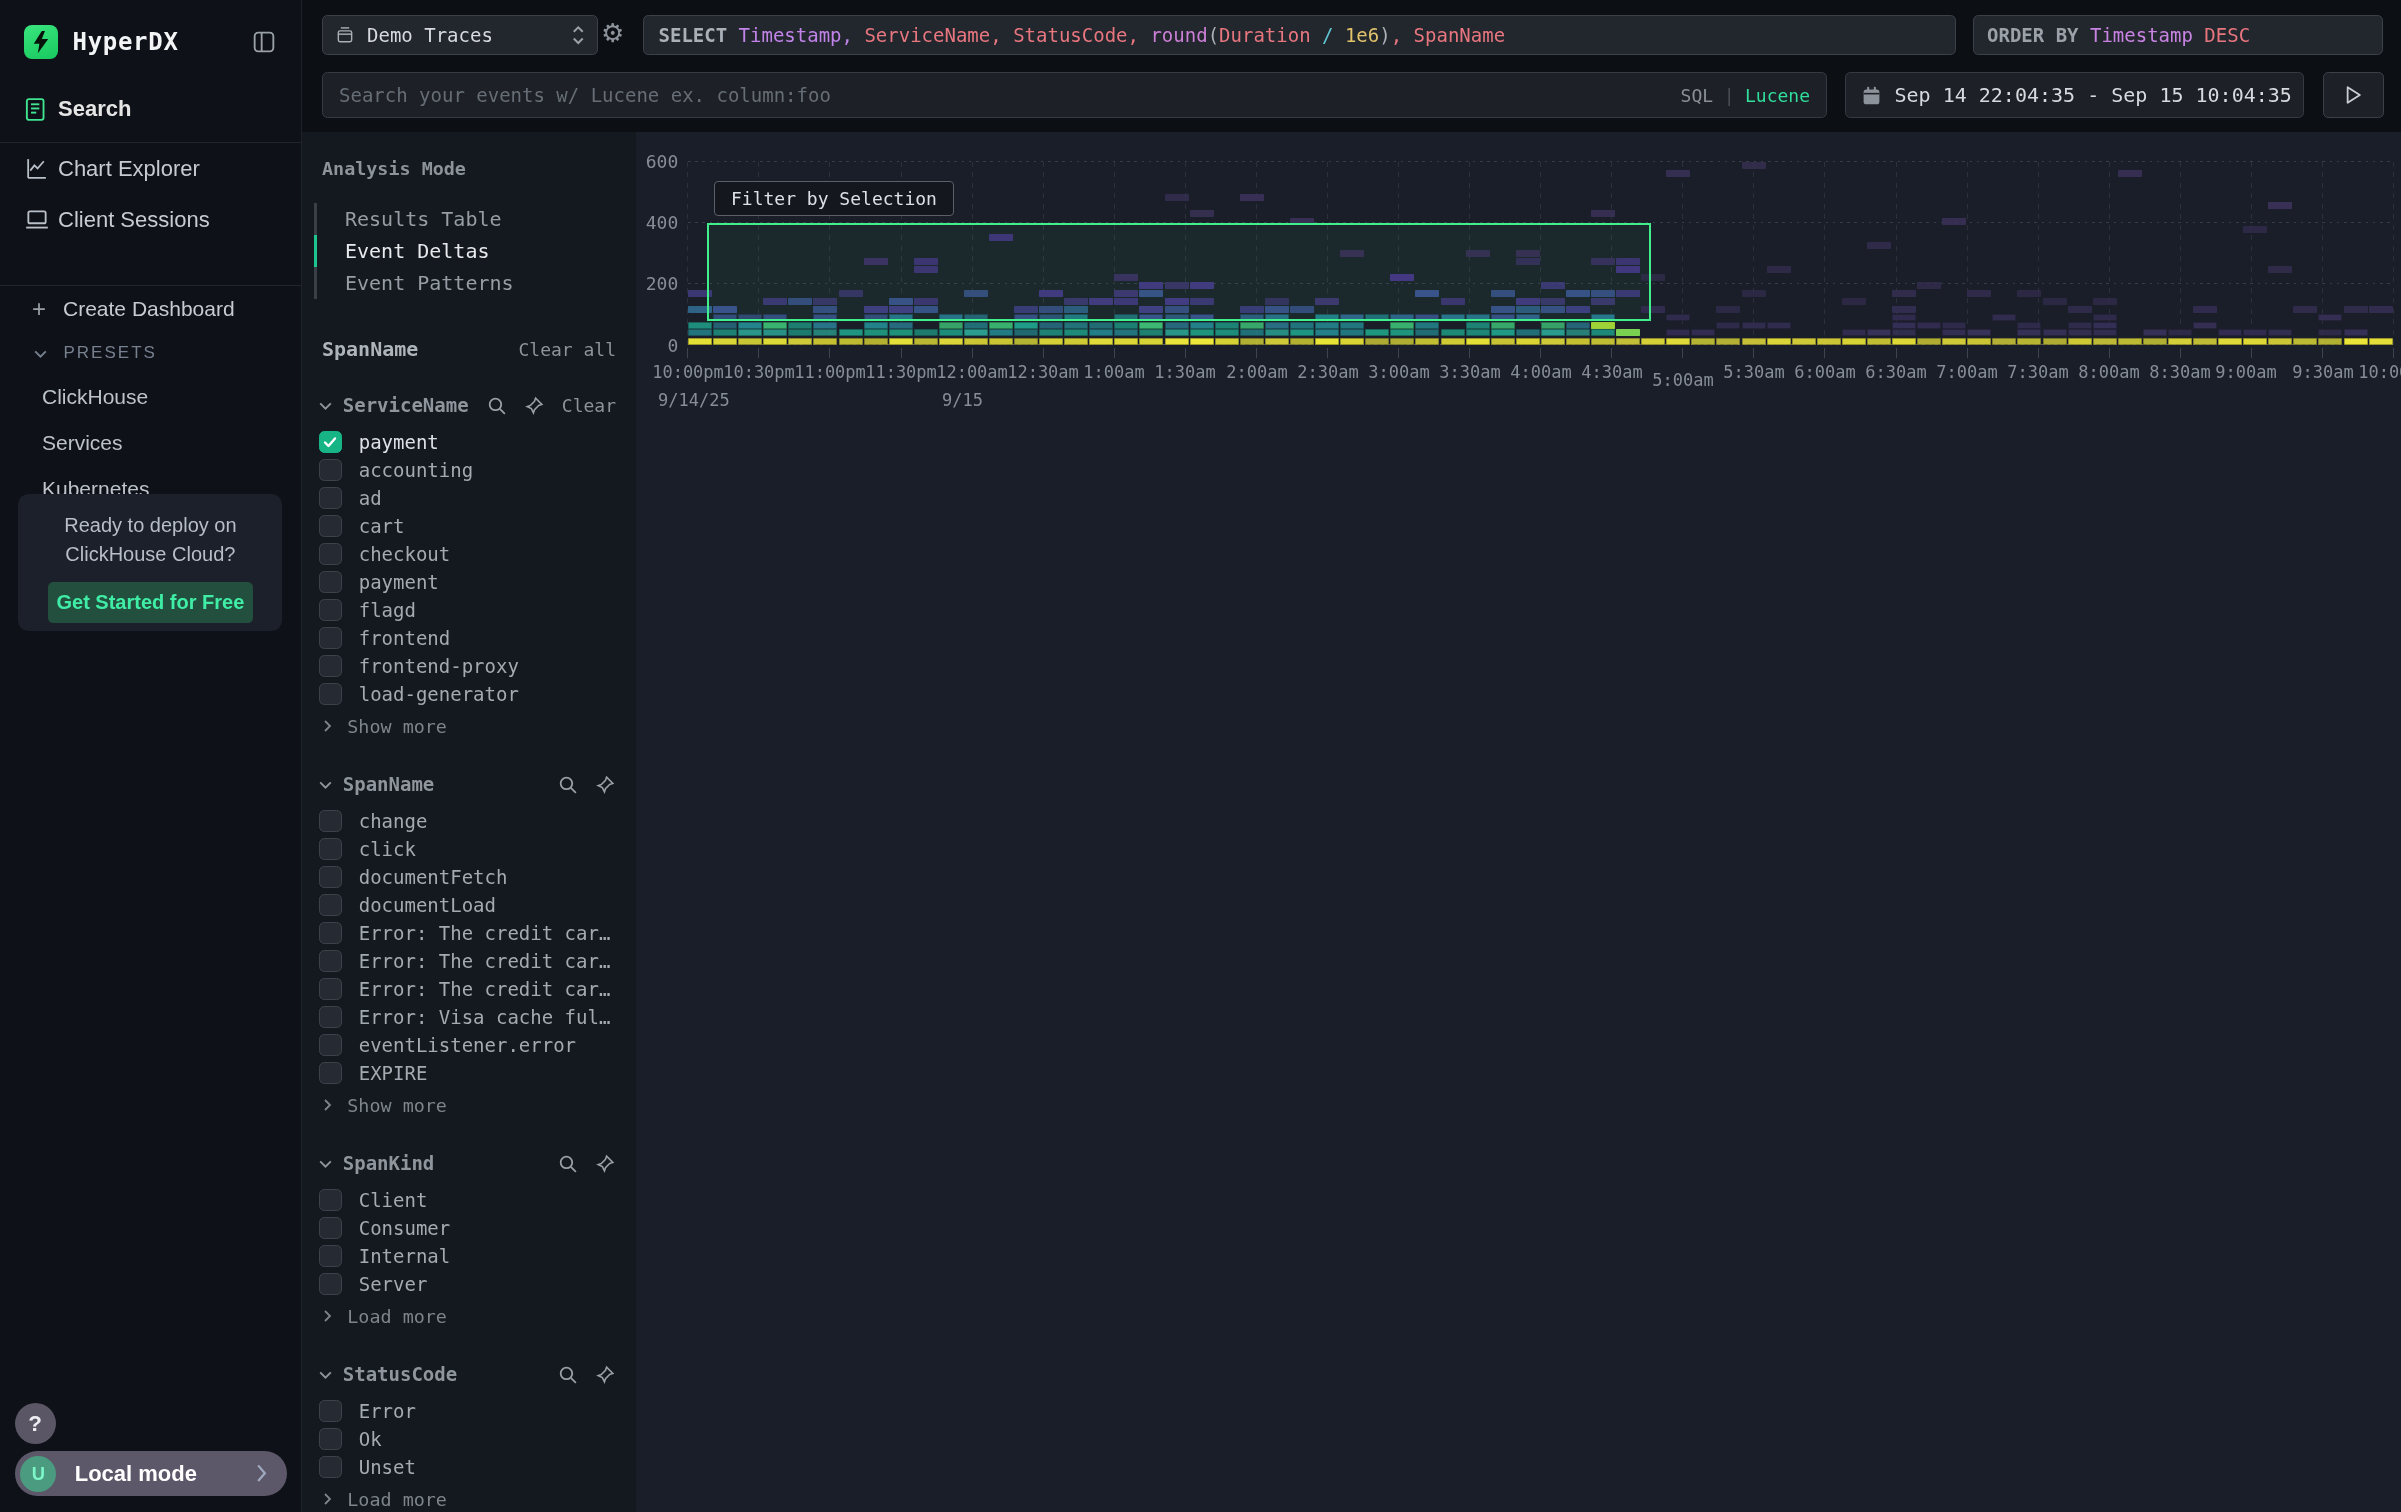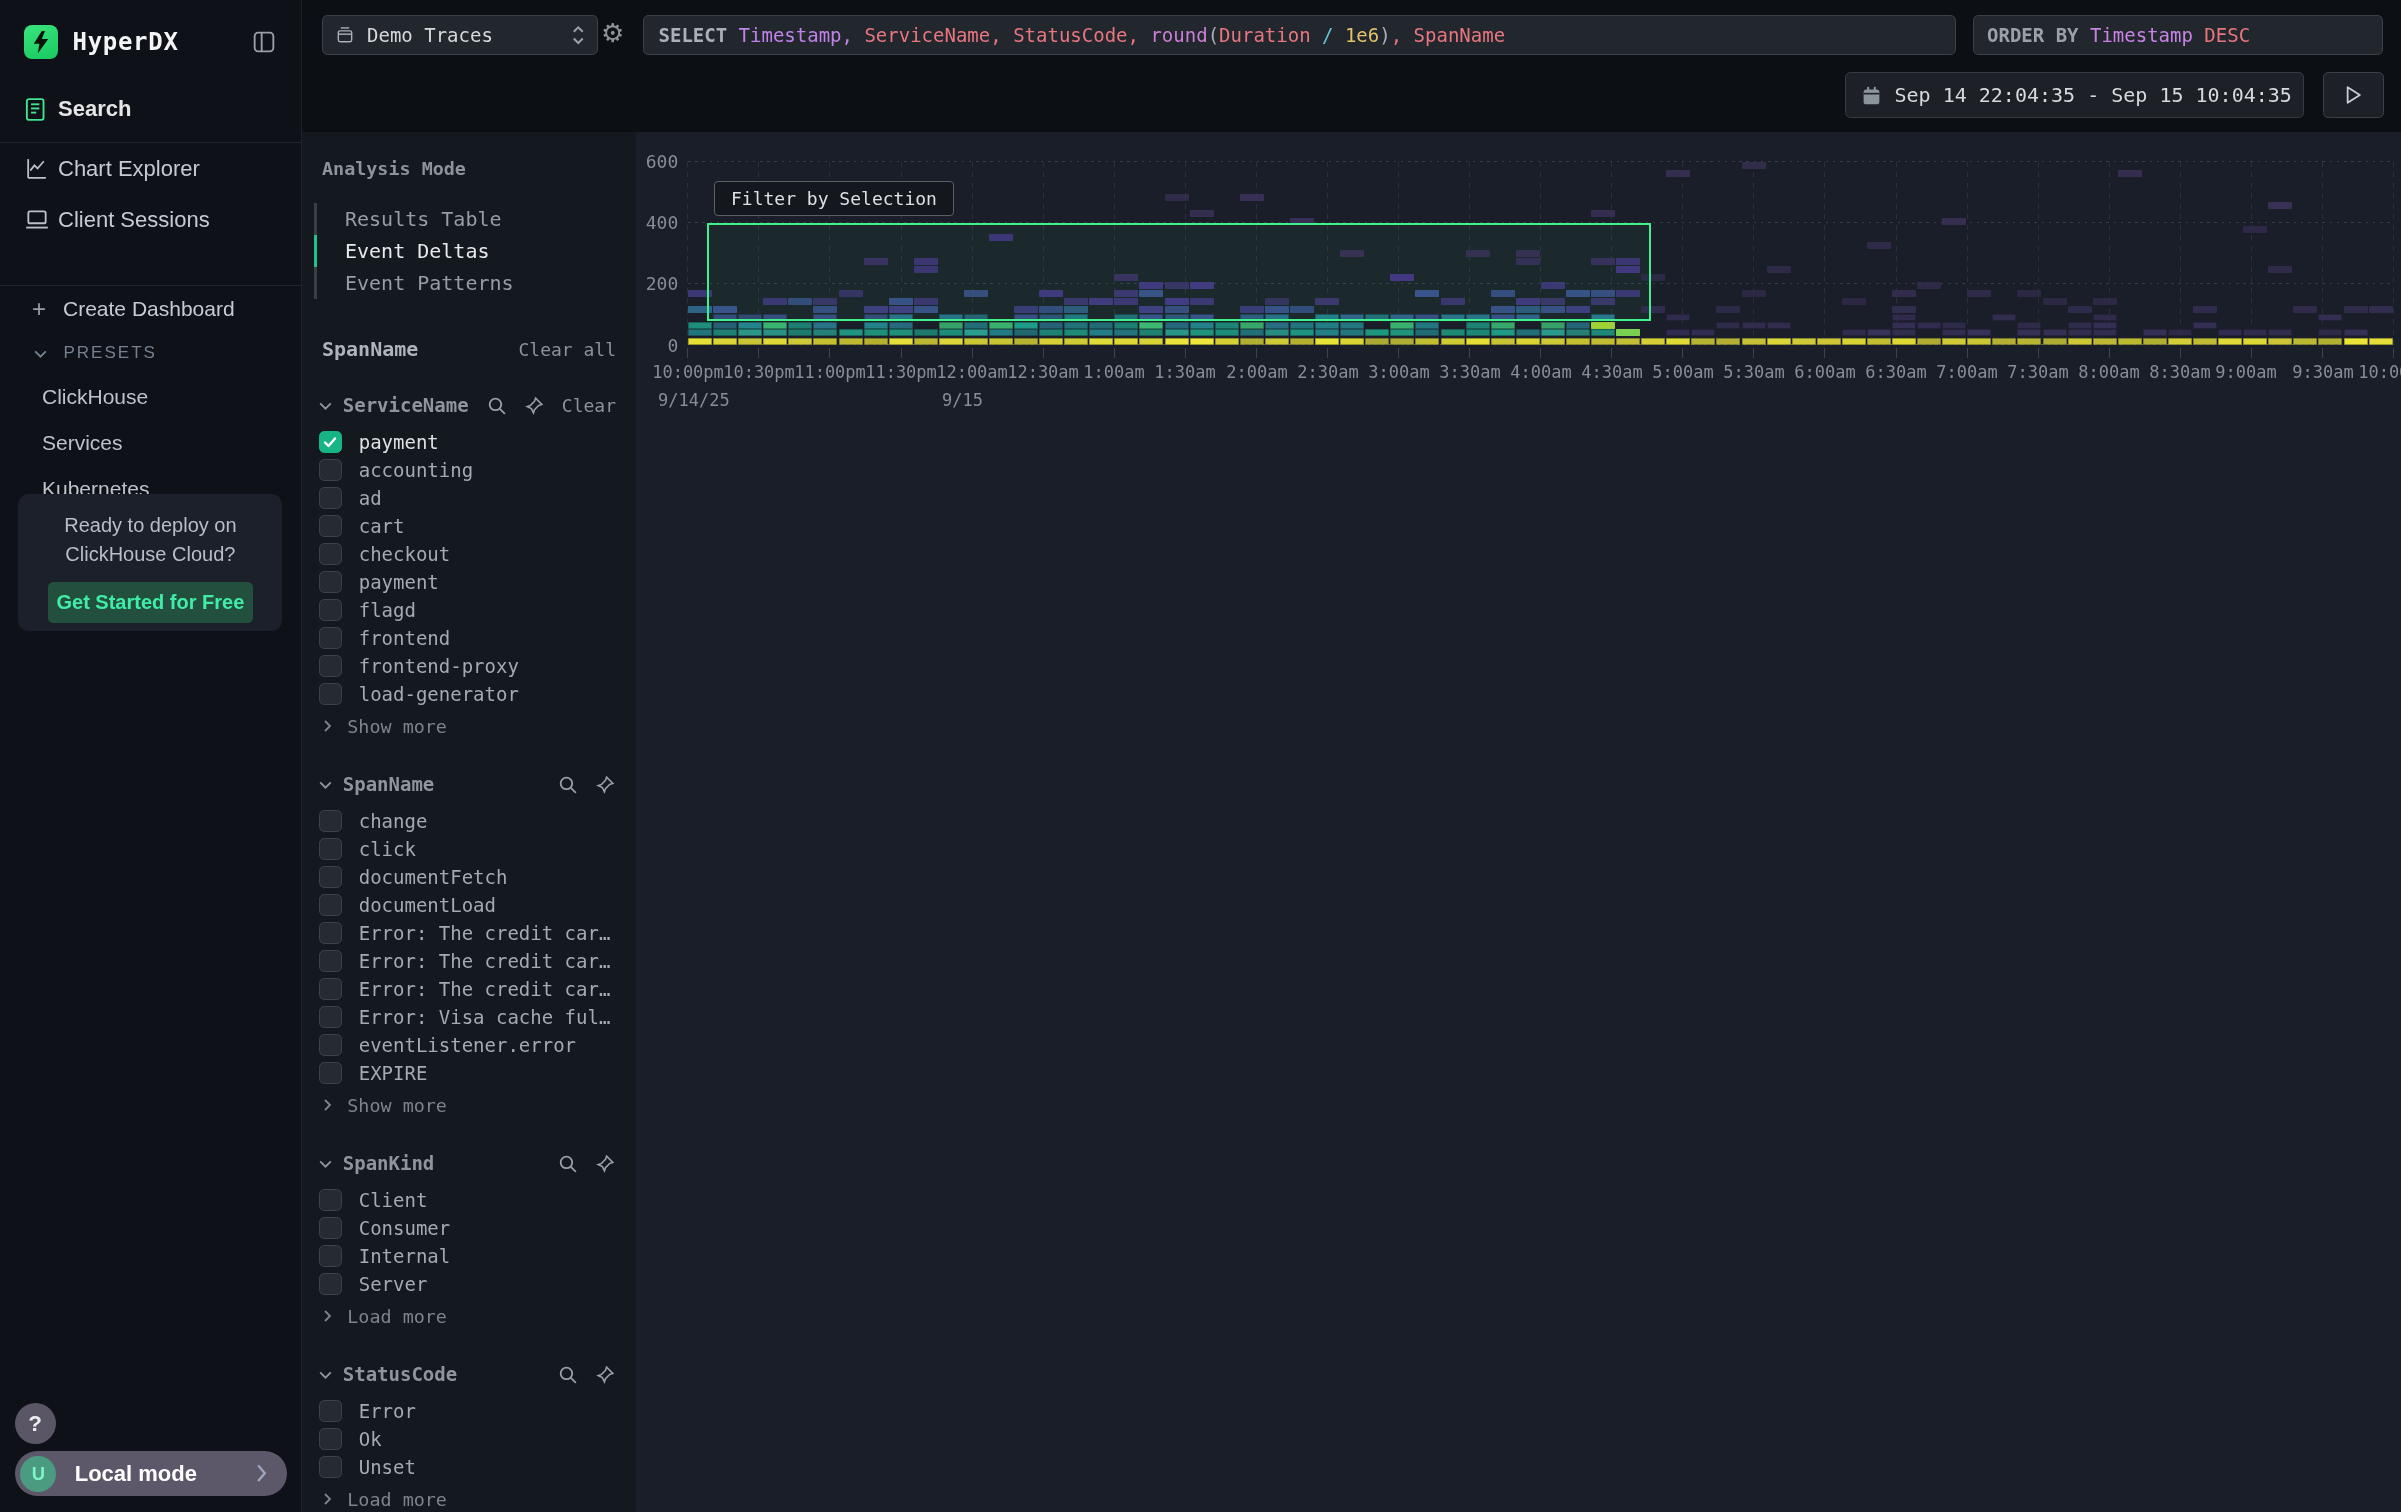--- a/index.html
+++ b/index.html
@@ -198,20 +198,28 @@
         <svg width="14.5" height="22.4" viewBox="0 0 12 20" fill="none" stroke="#9aa0a8" stroke-width="1.8">
             <polyline points="2,7 6,3 10,7"></polyline>
             <polyline points="2,13 6,17 10,13"></polyline>
           </svg>
       </span>
     </div>
     <div id="gear-btn">⚙</div>
     <div class="tb-box" id="sql-box"><span style="color: rgb(170, 176, 184); font-weight: bold;">SELECT </span><span style="color: rgb(192, 131, 232);">Timestamp, </span><span style="color: rgb(232, 118, 127);">ServiceName, </span><span style="color: rgb(232, 118, 127);">StatusCode, </span><span style="color: rgb(203, 127, 214);">round</span><span style="color: rgb(170, 176, 184);">(</span><span style="color: rgb(232, 118, 127);">Duration</span><span style="color: rgb(95, 198, 212);"> / </span><span style="color: rgb(226, 194, 107);">1e6</span><span style="color: rgb(170, 176, 184);">)</span><span style="color: rgb(232, 118, 127);">, </span><span style="color: rgb(232, 118, 127);">SpanName</span></div>
     <div class="tb-box" id="orderby-box"><span style="color: rgb(155, 161, 169); font-weight: bold;">ORDER BY </span><span style="color: rgb(200, 131, 226);">Timestamp </span><span style="color: rgb(232, 118, 127);">DESC</span></div>
 
+    <div class="tb-box" id="search-input">
+      <span class="ph">Search your events w/ Lucene ex. column:foo</span>
+      <span id="search-modes">
+        <span id="mode-sql" style="color: rgb(138, 144, 151);">SQL</span>
+        <span style="color:#4a4e55">|</span>
+        <span id="mode-lucene" style="color: rgb(47, 223, 155);">Lucene</span>
+      </span>
+    </div>
     <div class="tb-box" id="date-box">
       <span>
         <svg width="21" height="21" viewBox="0 0 24 24">
             <rect x="3" y="5" width="18" height="17" rx="3" fill="#8d939b"></rect>
             <rect x="3" y="9" width="18" height="1.8" fill="#1d2127"></rect>
             <rect x="7" y="2" width="2.4" height="5" rx="1" fill="#8d939b"></rect>
             <rect x="14.6" y="2" width="2.4" height="5" rx="1" fill="#8d939b"></rect>
           </svg>
       </span>
       <span class="dr">Sep 14 22:04:35 - Sep 15 10:04:35</span>
@@ -842,21 +850,21 @@
         <div class="xlab" style="left: 692px;">2:30am</div>
         <div class="tickmark" style="left: 762px;"></div>
         <div class="xlab" style="left: 763px;">3:00am</div>
         <div class="tickmark" style="left: 833px;"></div>
         <div class="xlab" style="left: 834px;">3:30am</div>
         <div class="tickmark" style="left: 904px;"></div>
         <div class="xlab" style="left: 905px;">4:00am</div>
         <div class="tickmark" style="left: 975px;"></div>
         <div class="xlab" style="left: 976px;">4:30am</div>
         <div class="tickmark" style="left: 1046px;"></div>
-        <div class="xlab" style="left: 1047px;">5:00am</div>
+        <div class="xlab" style="left: 1047px; margin-top: 8px;">5:00am</div>
         <div class="tickmark" style="left: 1117px;"></div>
         <div class="xlab" style="left: 1118px;">5:30am</div>
         <div class="tickmark" style="left: 1188px;"></div>
         <div class="xlab" style="left: 1189px;">6:00am</div>
         <div class="tickmark" style="left: 1260px;"></div>
         <div class="xlab" style="left: 1260px;">6:30am</div>
         <div class="tickmark" style="left: 1331px;"></div>
         <div class="xlab" style="left: 1331px;">7:00am</div>
         <div class="tickmark" style="left: 1402px;"></div>
         <div class="xlab" style="left: 1402px;">7:30am</div>

